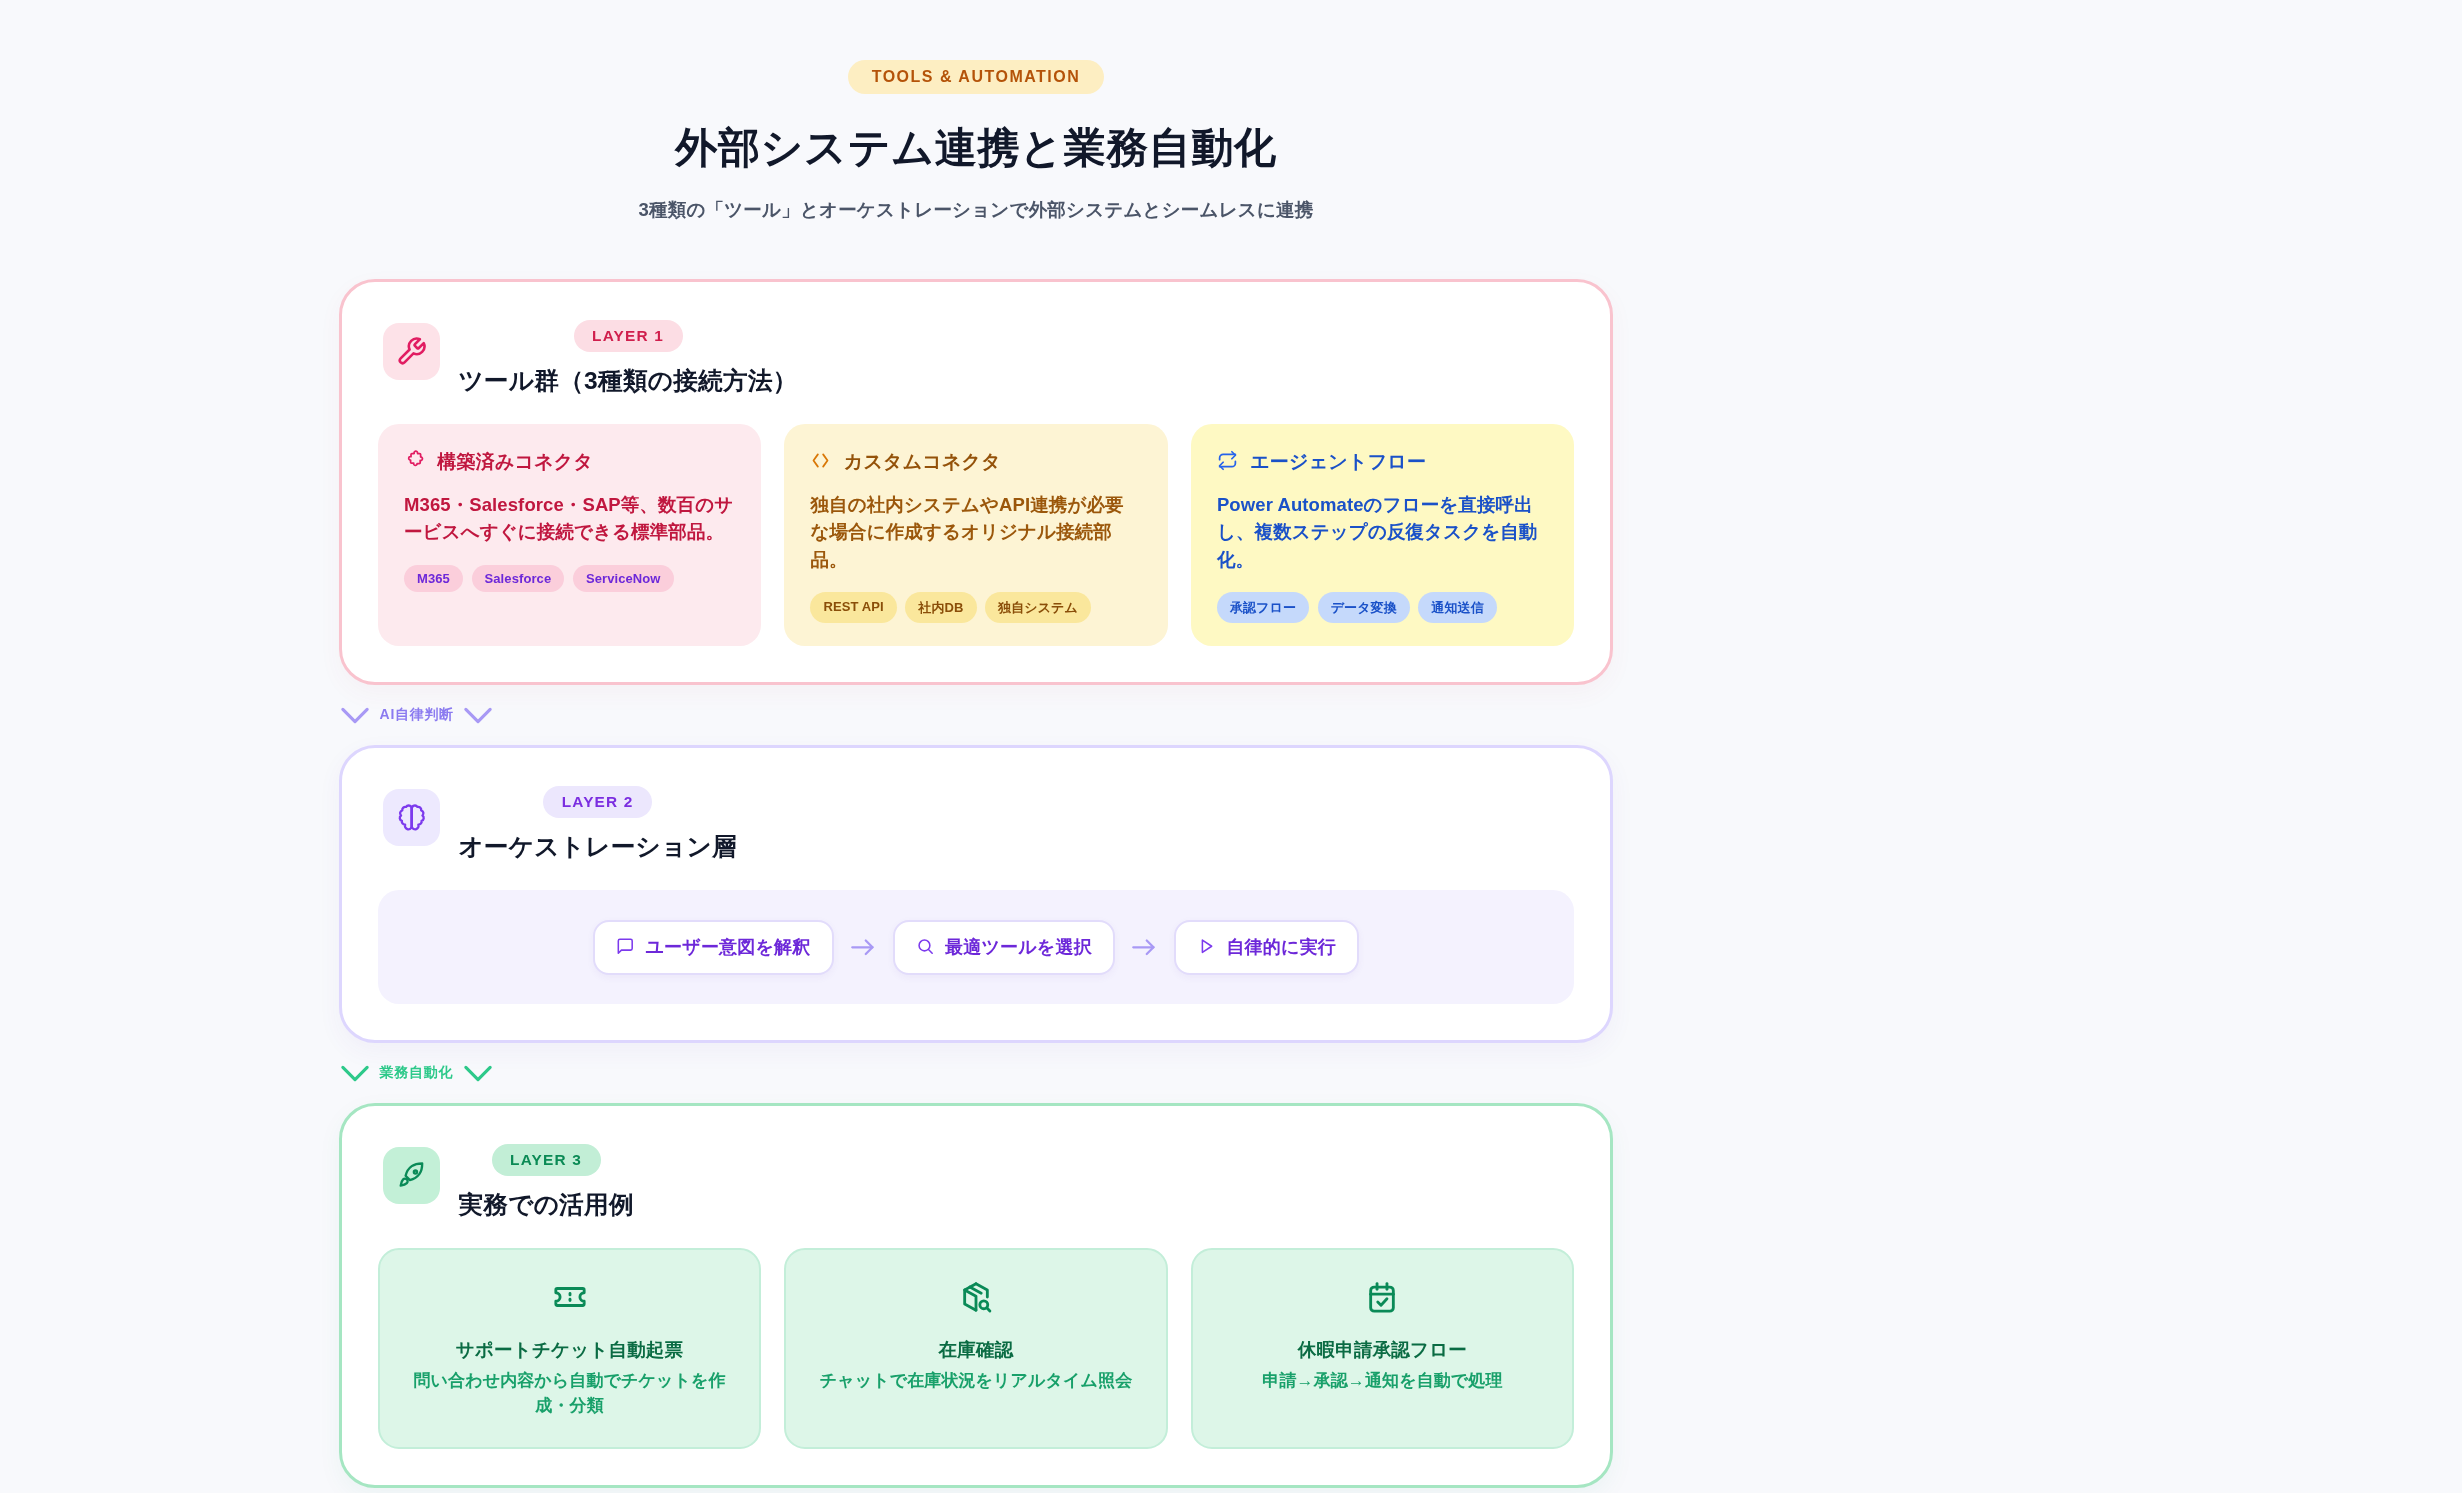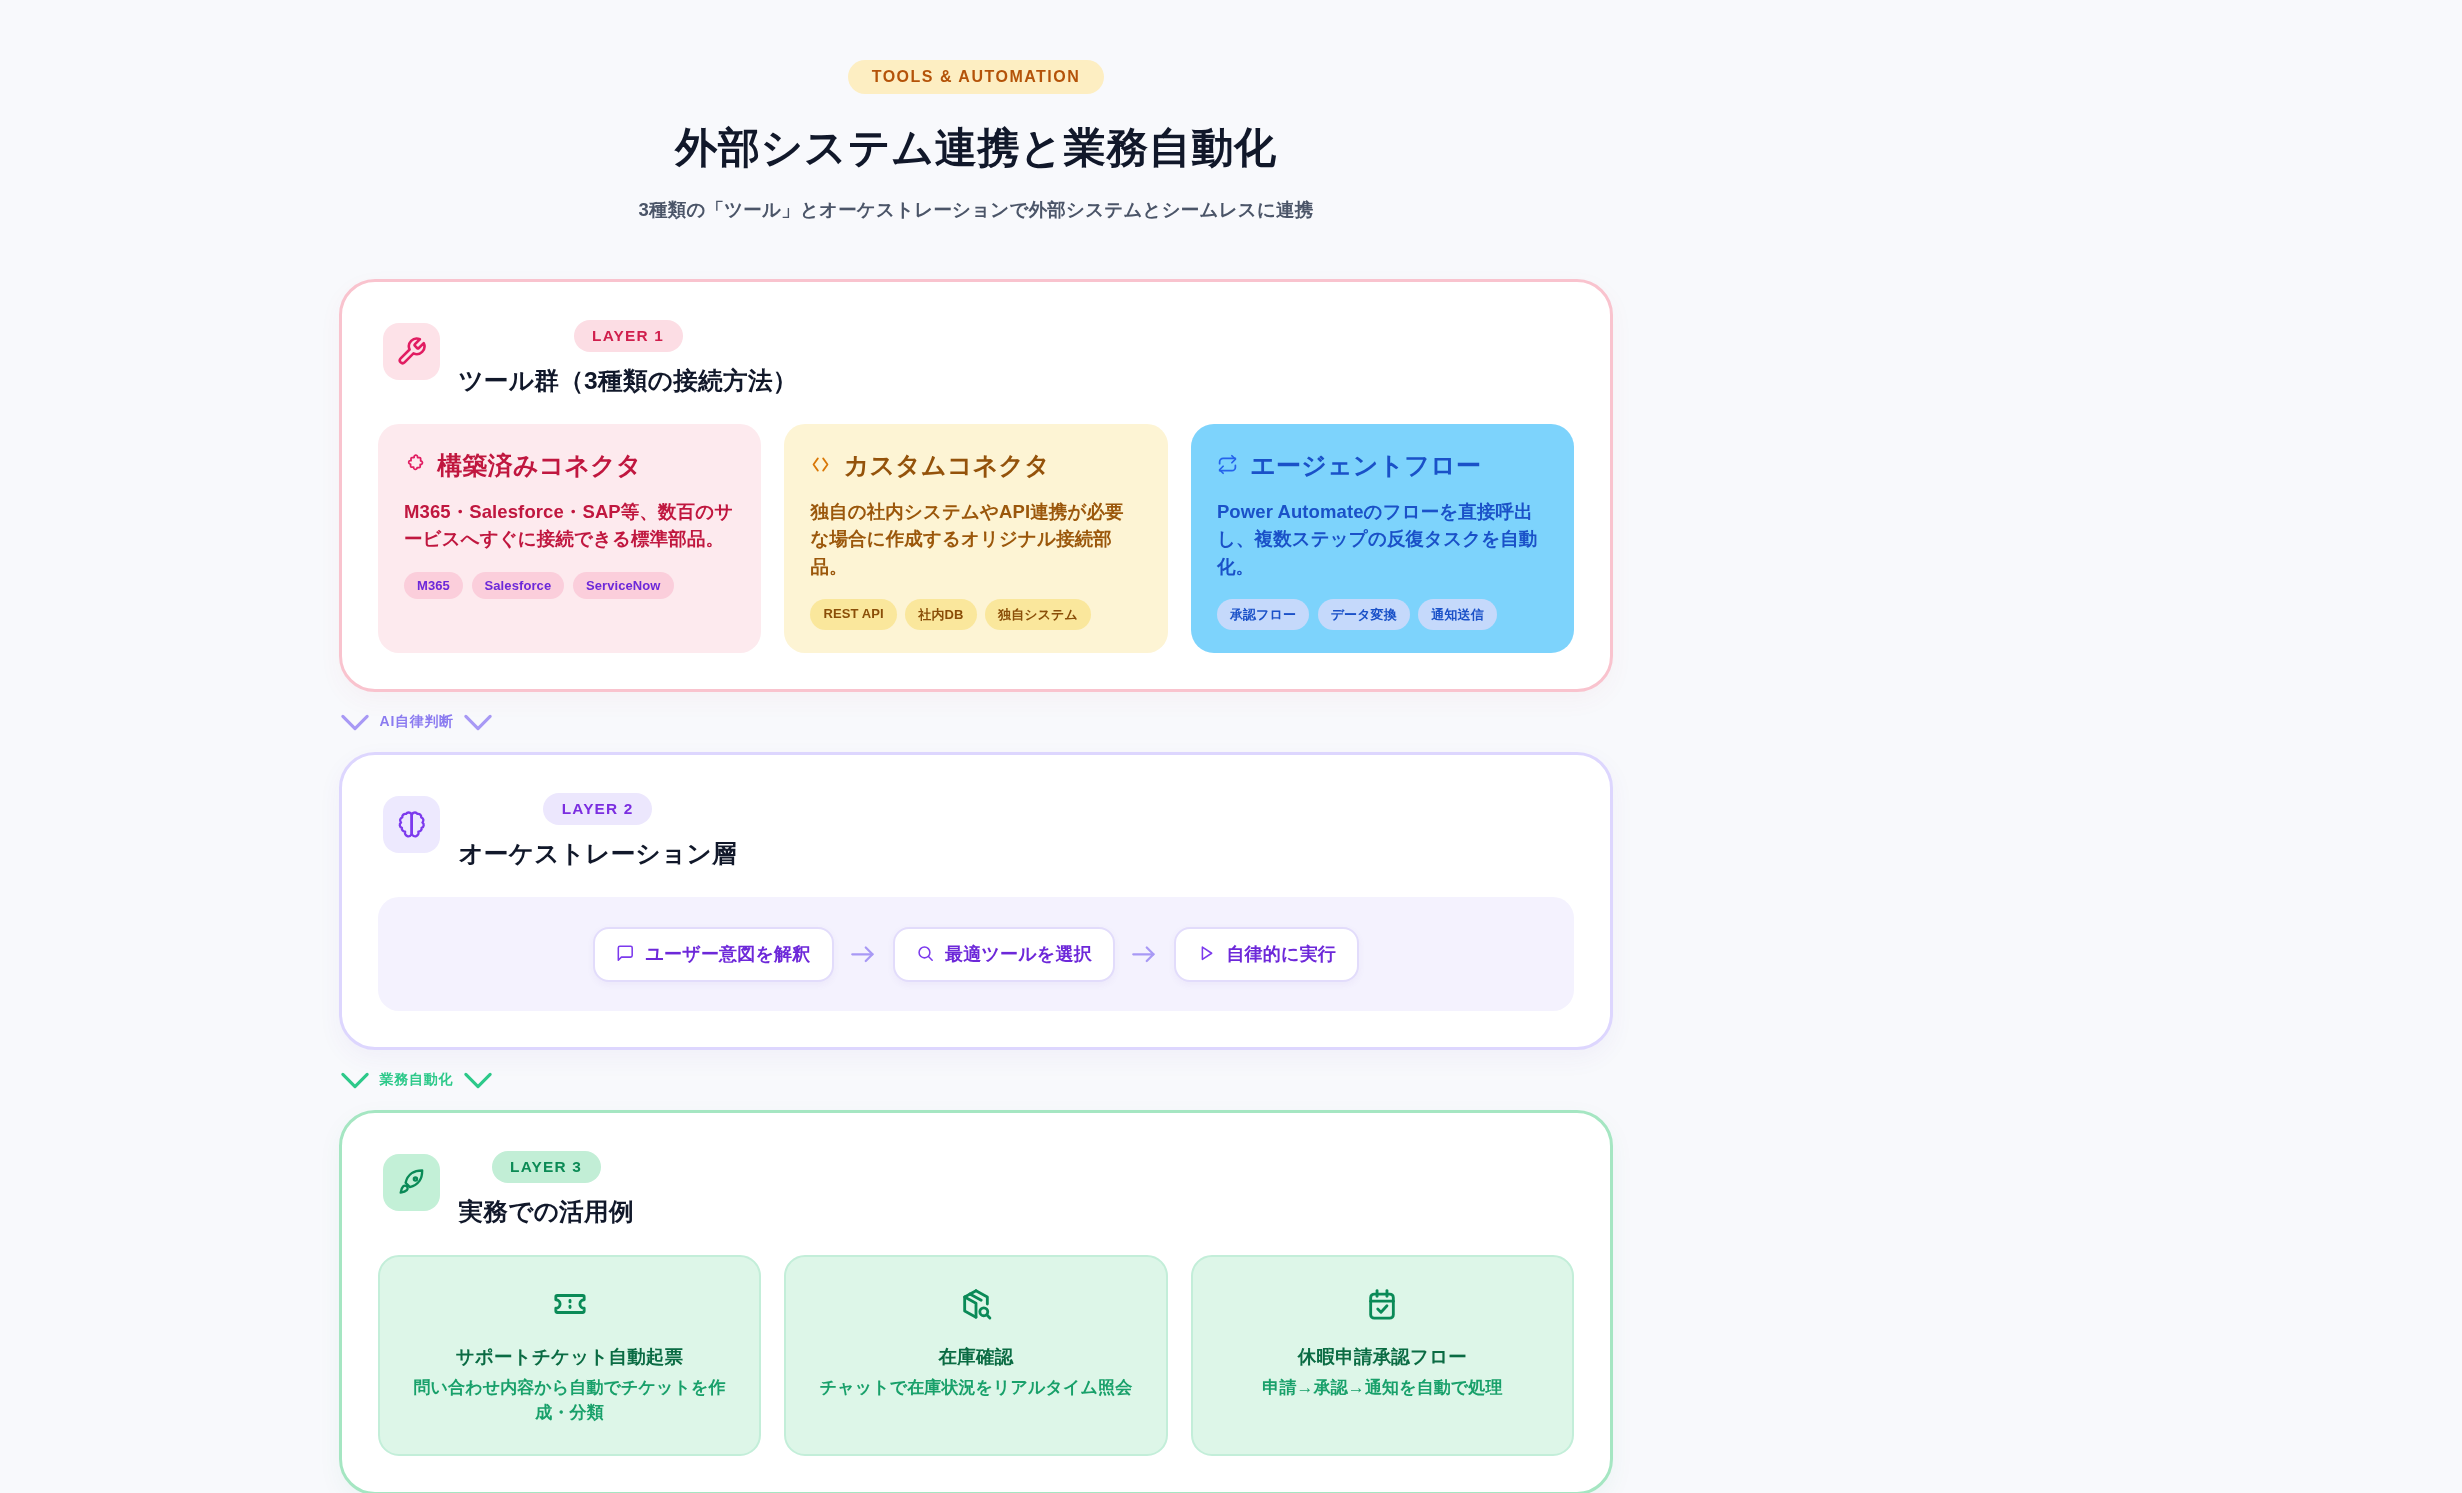--- a/index.html
+++ b/index.html
@@ -117,30 +117,30 @@
     gap: 23.4px;
     margin-top: 27px;
   }
 
   .tool-card {
     border-radius: 21px;
     padding: 24.6px 26px 23.4px 26px;
   }
   .tc-rose  { background: #fdeaee; }
   .tc-amber { background: #fdf4d4; }
-  .tc-blue  { background: #7dd3fc; border-radius: 23px; }
+  .tc-blue  { background: #fef9c3; }
 
   .tool-card-head {
     display: flex;
     align-items: center;
     gap: 12.3px;
   }
 
   .tool-card-title {
-    font-size: 25px;
+    font-size: 19px;
     font-weight: 700;
     letter-spacing: 0.2px;
   }
   .tc-rose  .tool-card-title { color: #c0173f; }
   .tc-amber .tool-card-title { color: #94520a; }
   .tc-blue  .tool-card-title { color: #1a51c8; }
 
   .tool-card-desc {
     margin-top: 16px;
     font-size: 18.5px;

